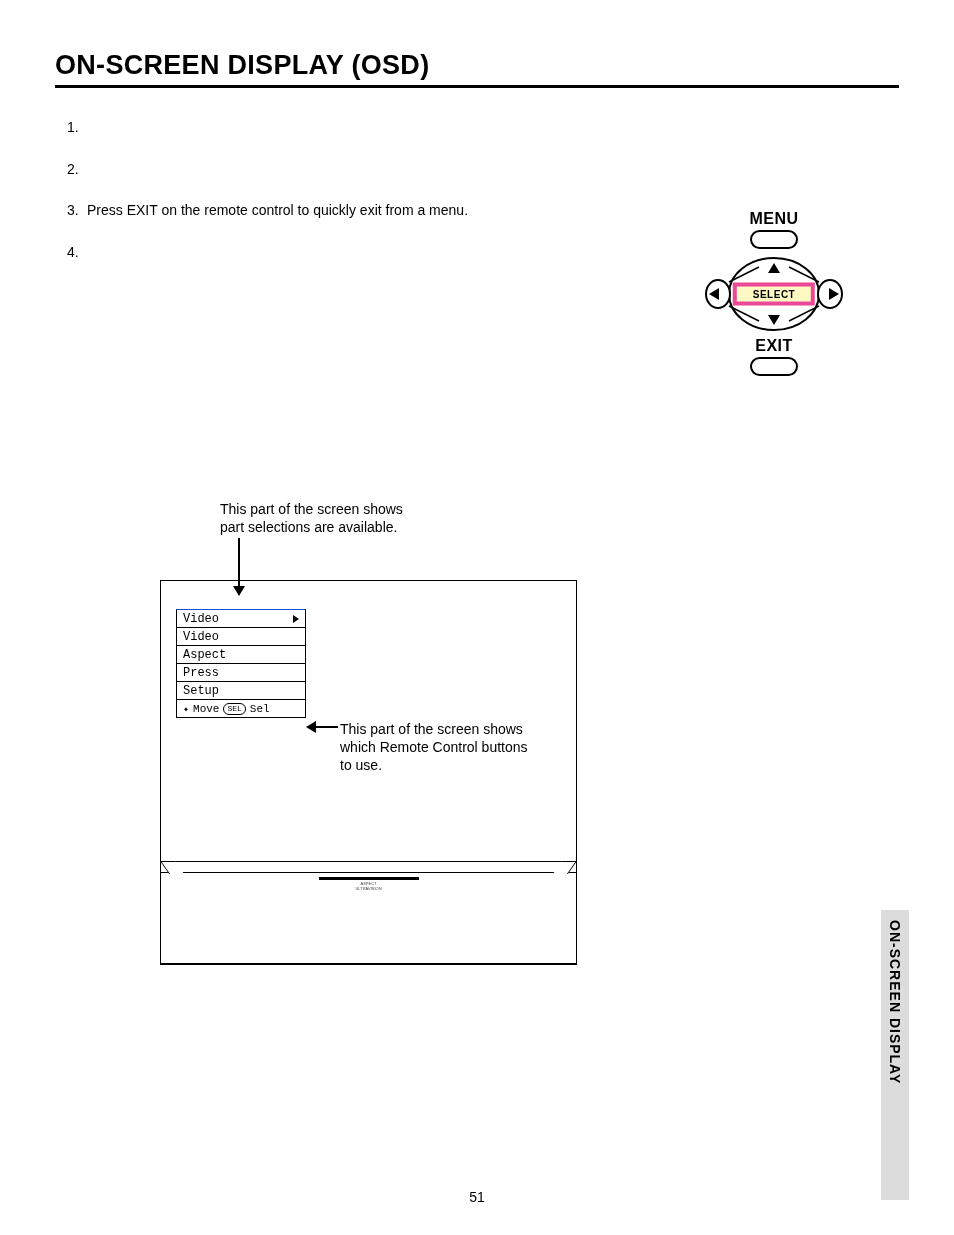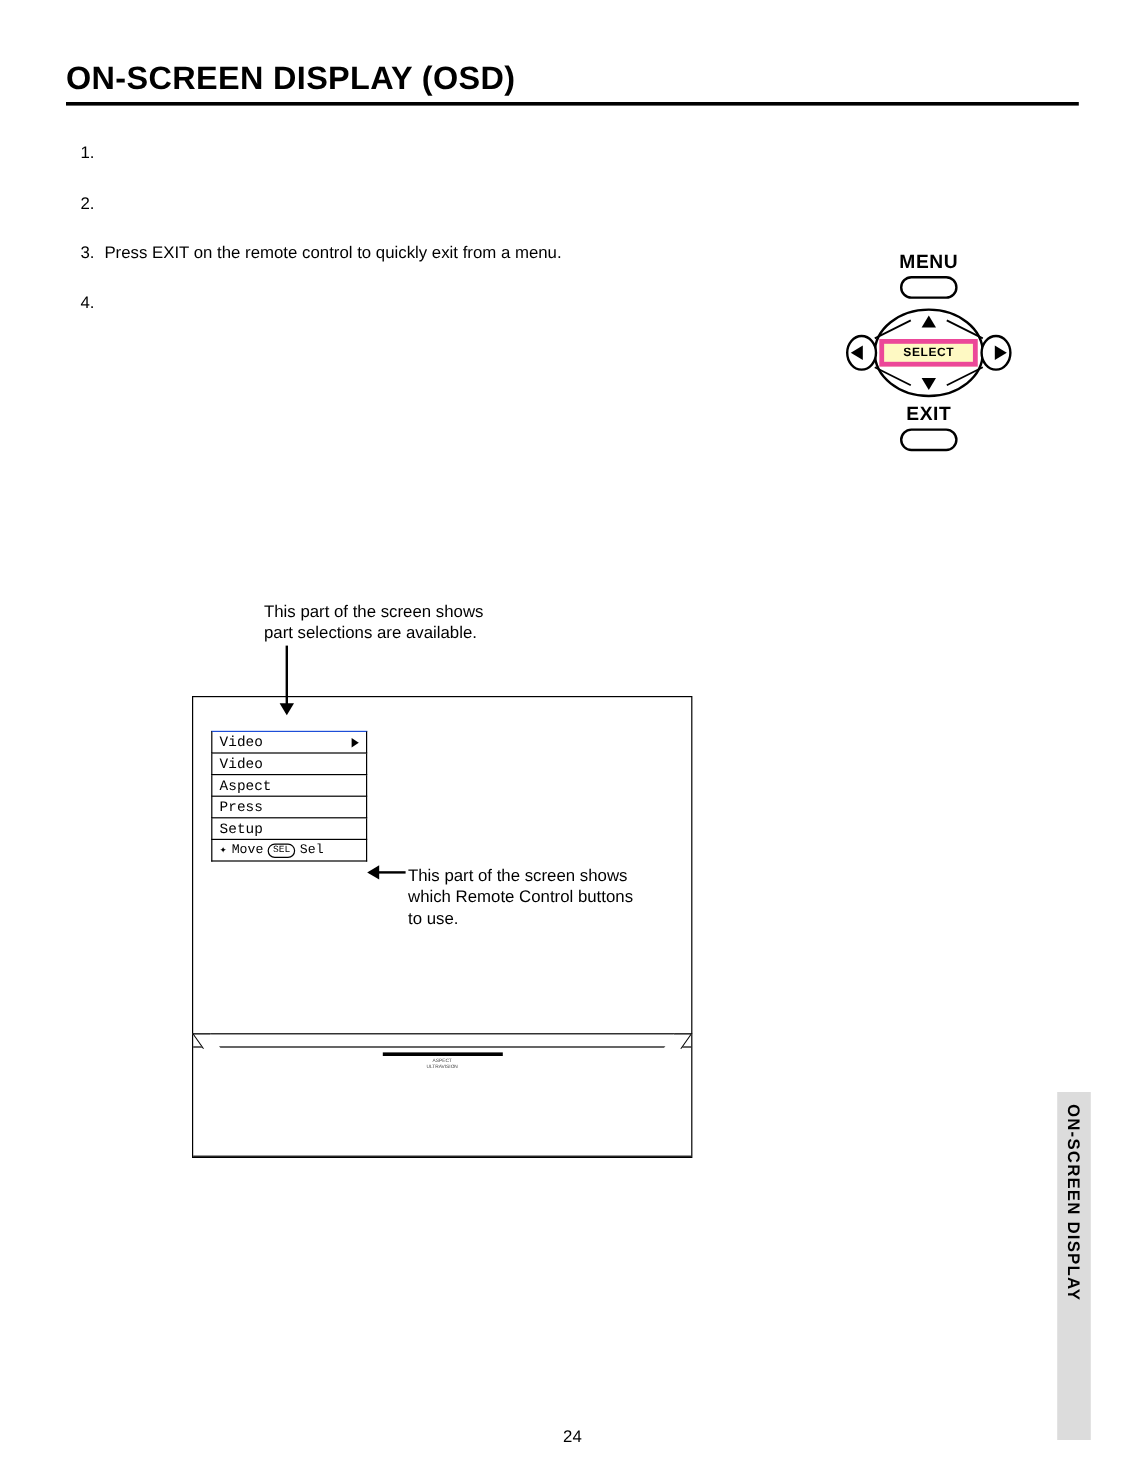--- a/index.html
+++ b/index.html
@@ -407,14 +407,14 @@
   <div class="caption2">
     <div>This part of the screen shows</div>
     <div>which Remote Control buttons</div>
     <div>to use.</div>
   </div>
 
   <div class="side-tab">
     <div class="vtext">ON-SCREEN DISPLAY</div>
   </div>
 
-  <div class="page-num">24</div>
+  <div class="page-num">51</div>
 </div>
 
 </body></html>

